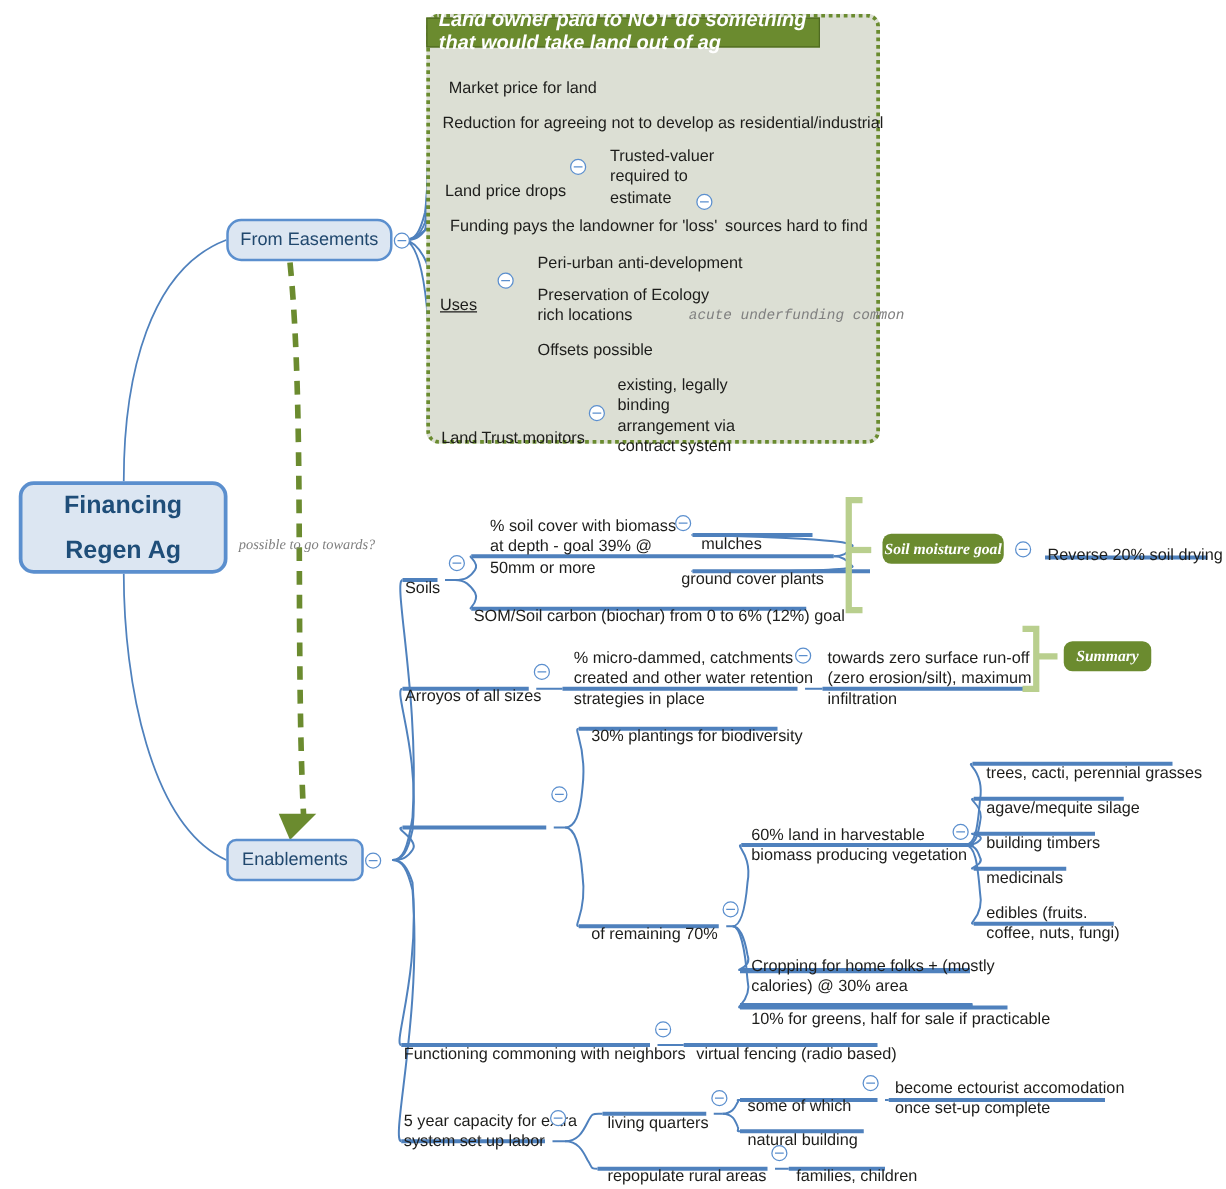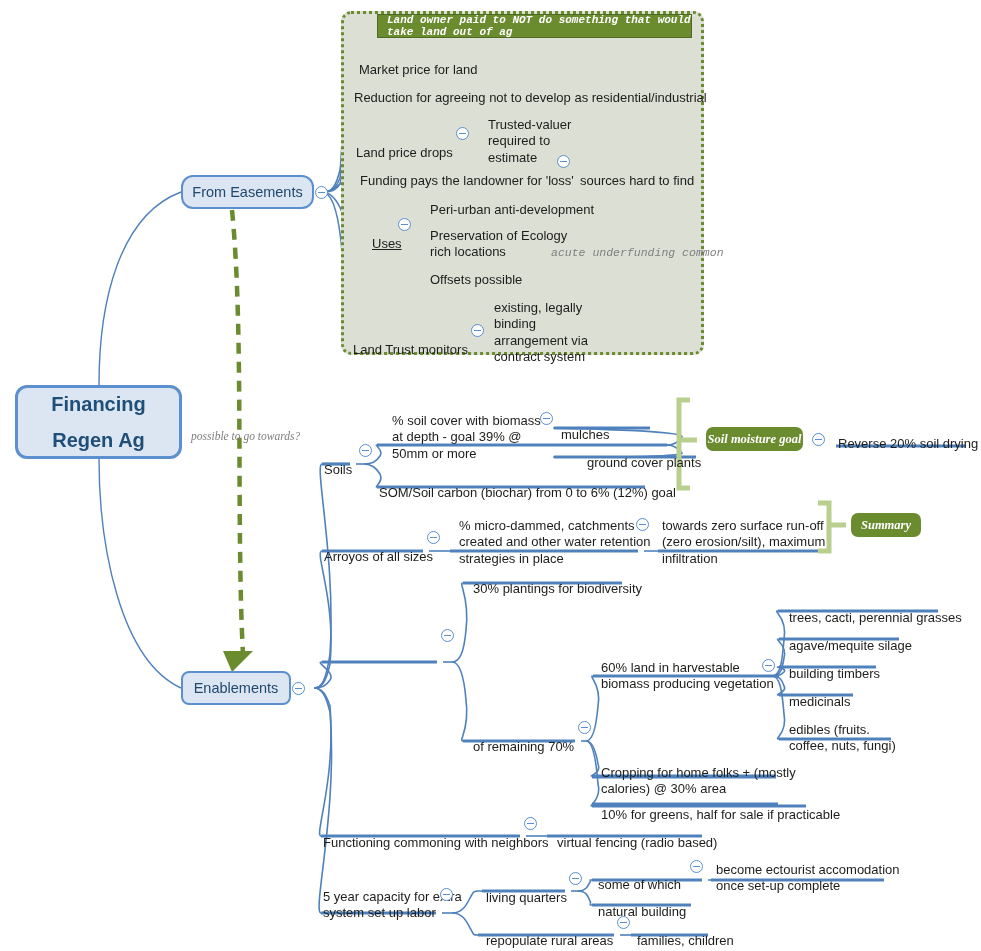--- a/index.html
+++ b/index.html
@@ -80,28 +80,27 @@
     border-radius:10px;
     z-index:1;
   }
   #boundaryLabel{
     position:absolute;
     left:341px; top:14px;
     width:315px; height:24px;
     background:#6b8b2f;
     border:1px solid #4f6a21;
     color:#ffffff;
-    font-family:Liberation Mono, monospace;
+    font-family:Liberation Sans, sans-serif;
     font-style:italic;
     font-weight:bold;
-    font-size:11px;
+    font-size:16px;
     display:flex; align-items:center;
     padding-left:9px;
     z-index:3;
-    margin-left:36px;
   }
 
   
   .greenbadge{
     position:absolute;
     background:#6b8b2f;
     border-radius:7px;
     color:#ffffff;
     font-family:"Liberation Serif", serif;
     font-style:italic;
@@ -330,21 +329,21 @@
   <div class="topic" style="left:488px; top:100px;">
     <span class="tx">Trusted-valuer
 required to
 estimate</span>
   </div>
   <div class="collapse" style="left:557px; top:155px;"></div>
   <div class="topic" style="left:580px; top:156px;">
     <span class="tx">sources hard to find</span>
   </div>
 
-  <div class="topic" style="left:372px; top:219px;text-decoration:underline;">
+  <div class="topic" style="left:352px; top:219px;text-decoration:underline;">
     <span class="tx">Uses</span>
   </div>
   <div class="collapse" style="left:398px; top:218px;"></div>
   <div class="topic" style="left:430px; top:185px;">
     <span class="tx">Peri-urban anti-development</span>
   </div>
   <div class="topic" style="left:430px; top:211px;">
     <span class="tx">Preservation of Ecology
 rich locations</span>
   </div>
@@ -370,21 +369,21 @@
 
   <div class="topic" style="left:392px; top:396px;">
     <span class="tx">% soil cover with biomass
 at depth - goal 39% @
 50mm or more</span>
   </div>
   <div class="collapse" style="left:540px; top:412px;"></div>
   <div class="topic" style="left:561px; top:410px;">
     <span class="tx">mulches</span>
   </div>
-  <div class="topic" style="left:587px; top:438px;">
+  <div class="topic" style="left:545px; top:438px;">
     <span class="tx">ground cover plants</span>
   </div>
 
   <div class="topic" style="left:379px; top:468px;">
     <span class="tx">SOM/Soil carbon (biochar) from 0 to 6% (12%) goal</span>
   </div>
 
   <div class="topic" style="left:838px; top:419px;">
     <span class="tx">Reverse 20% soil drying</span>
   </div>

